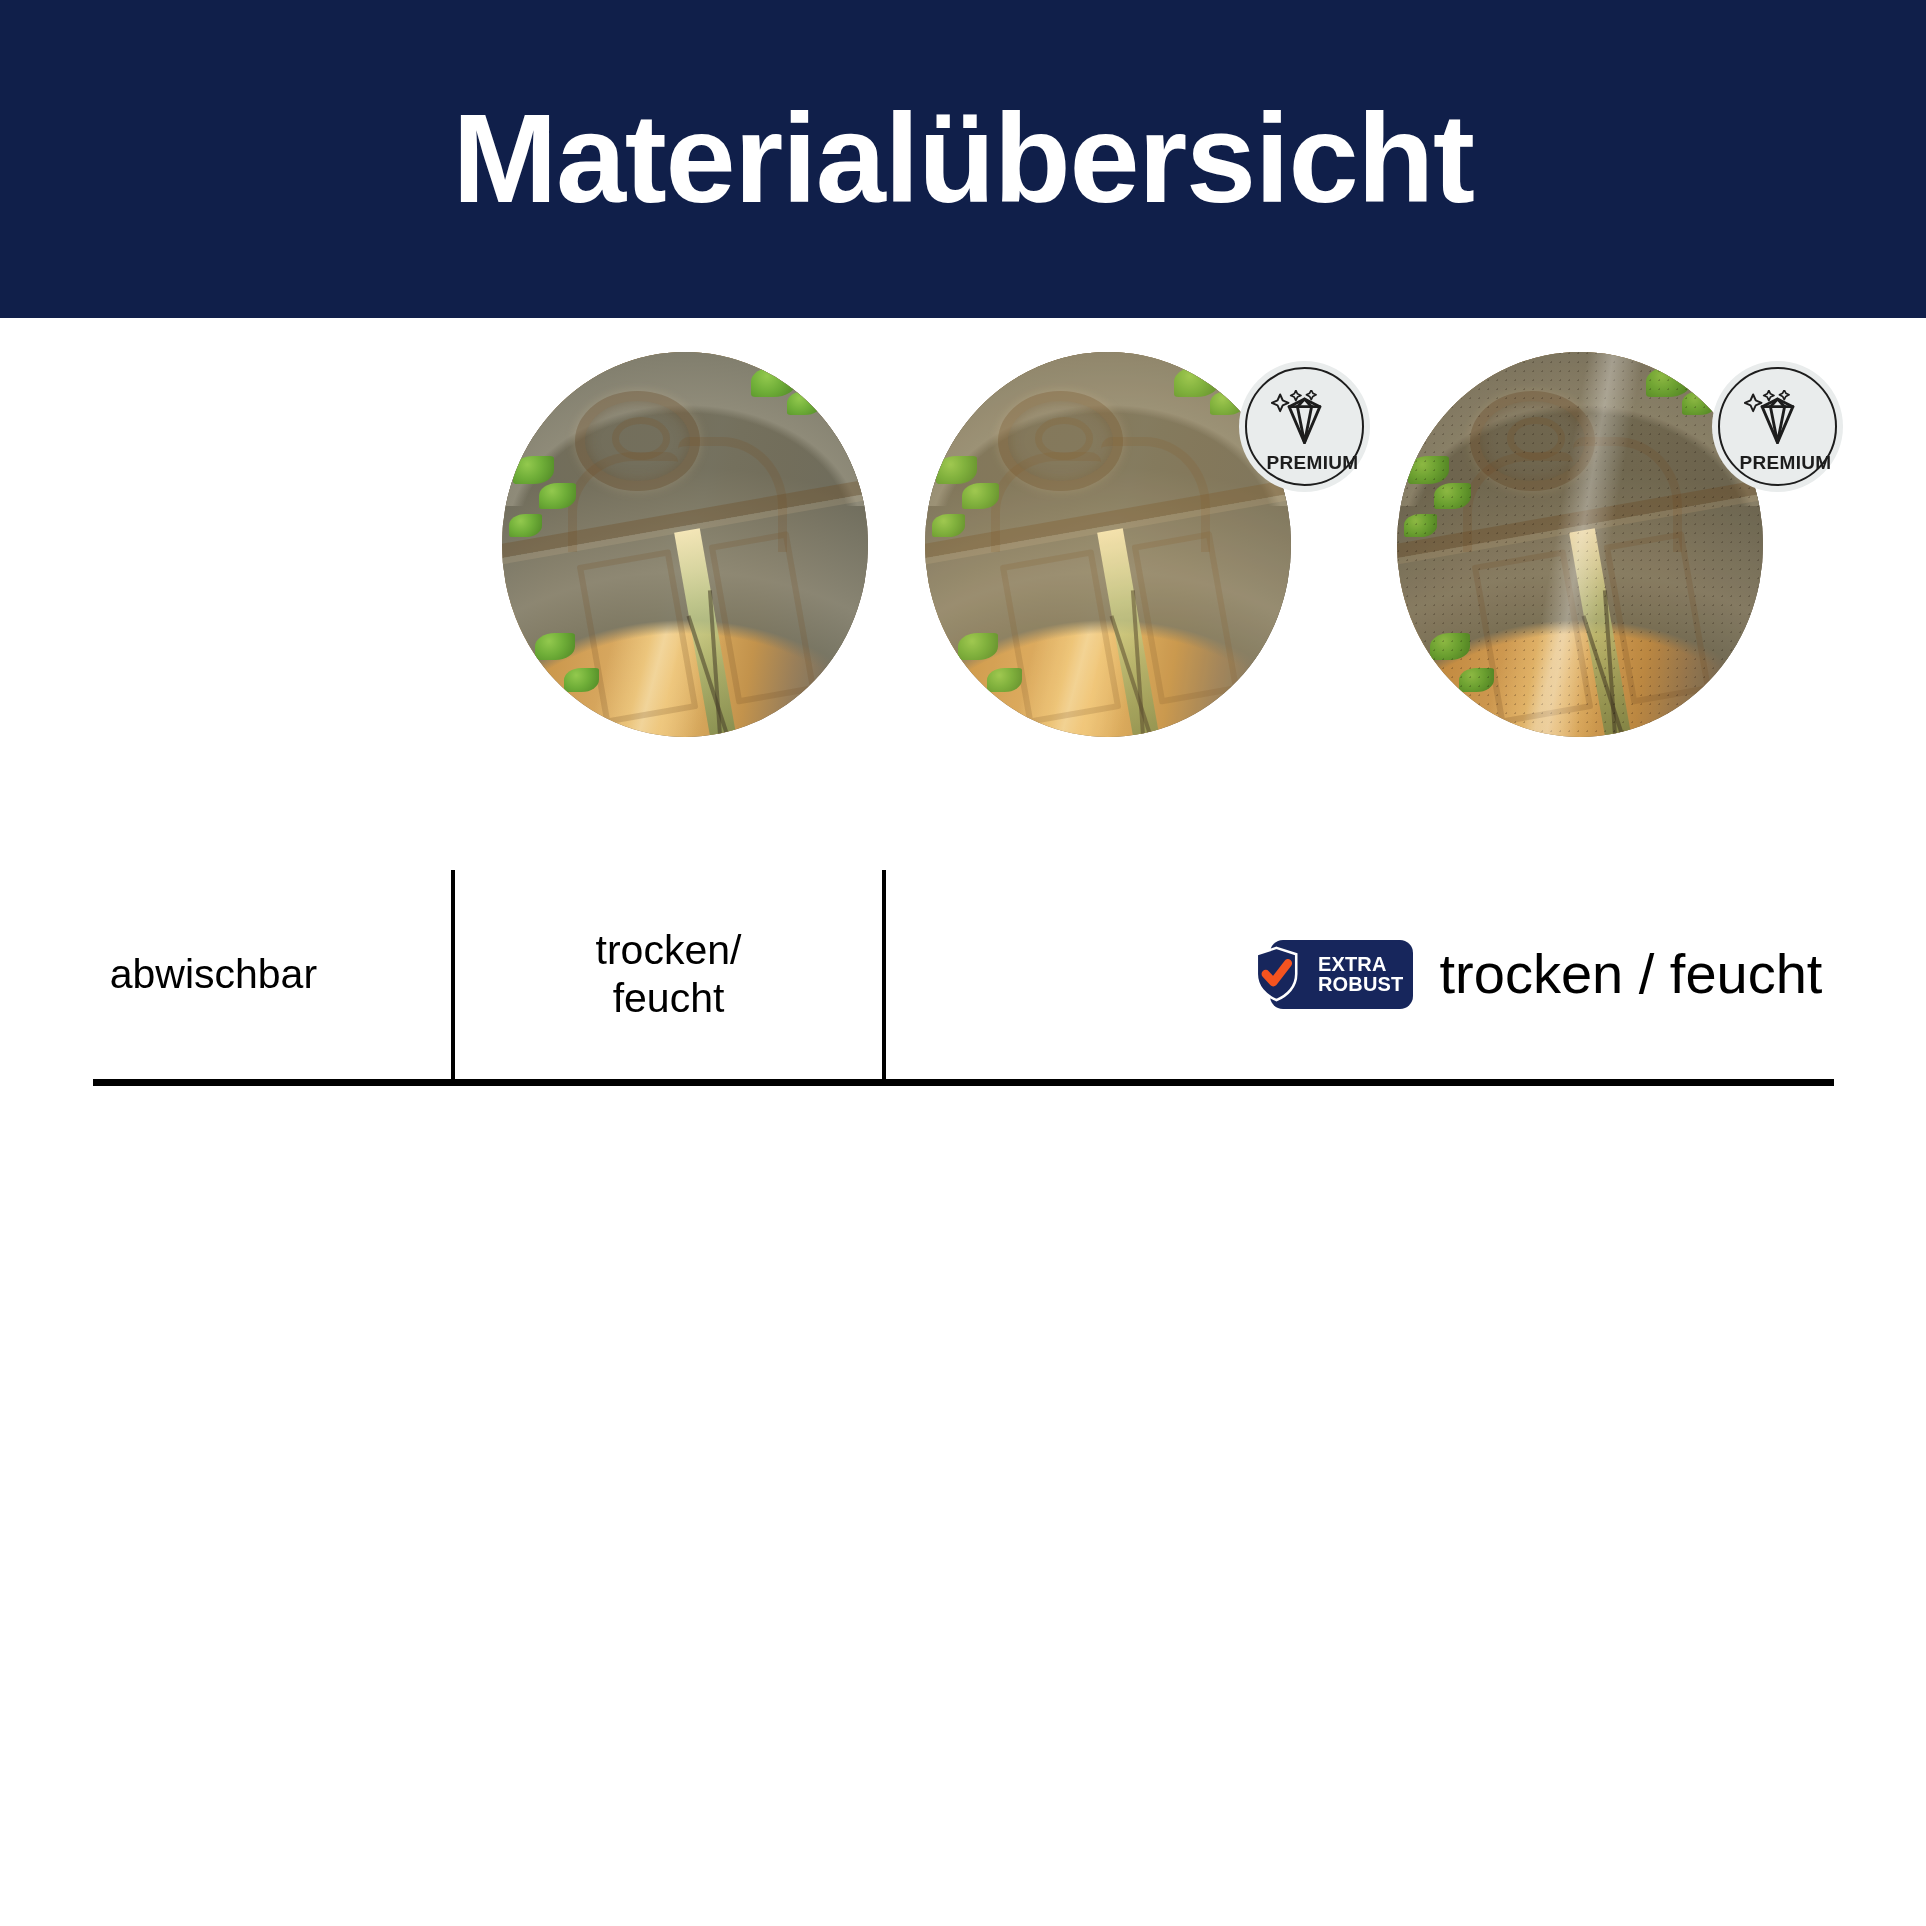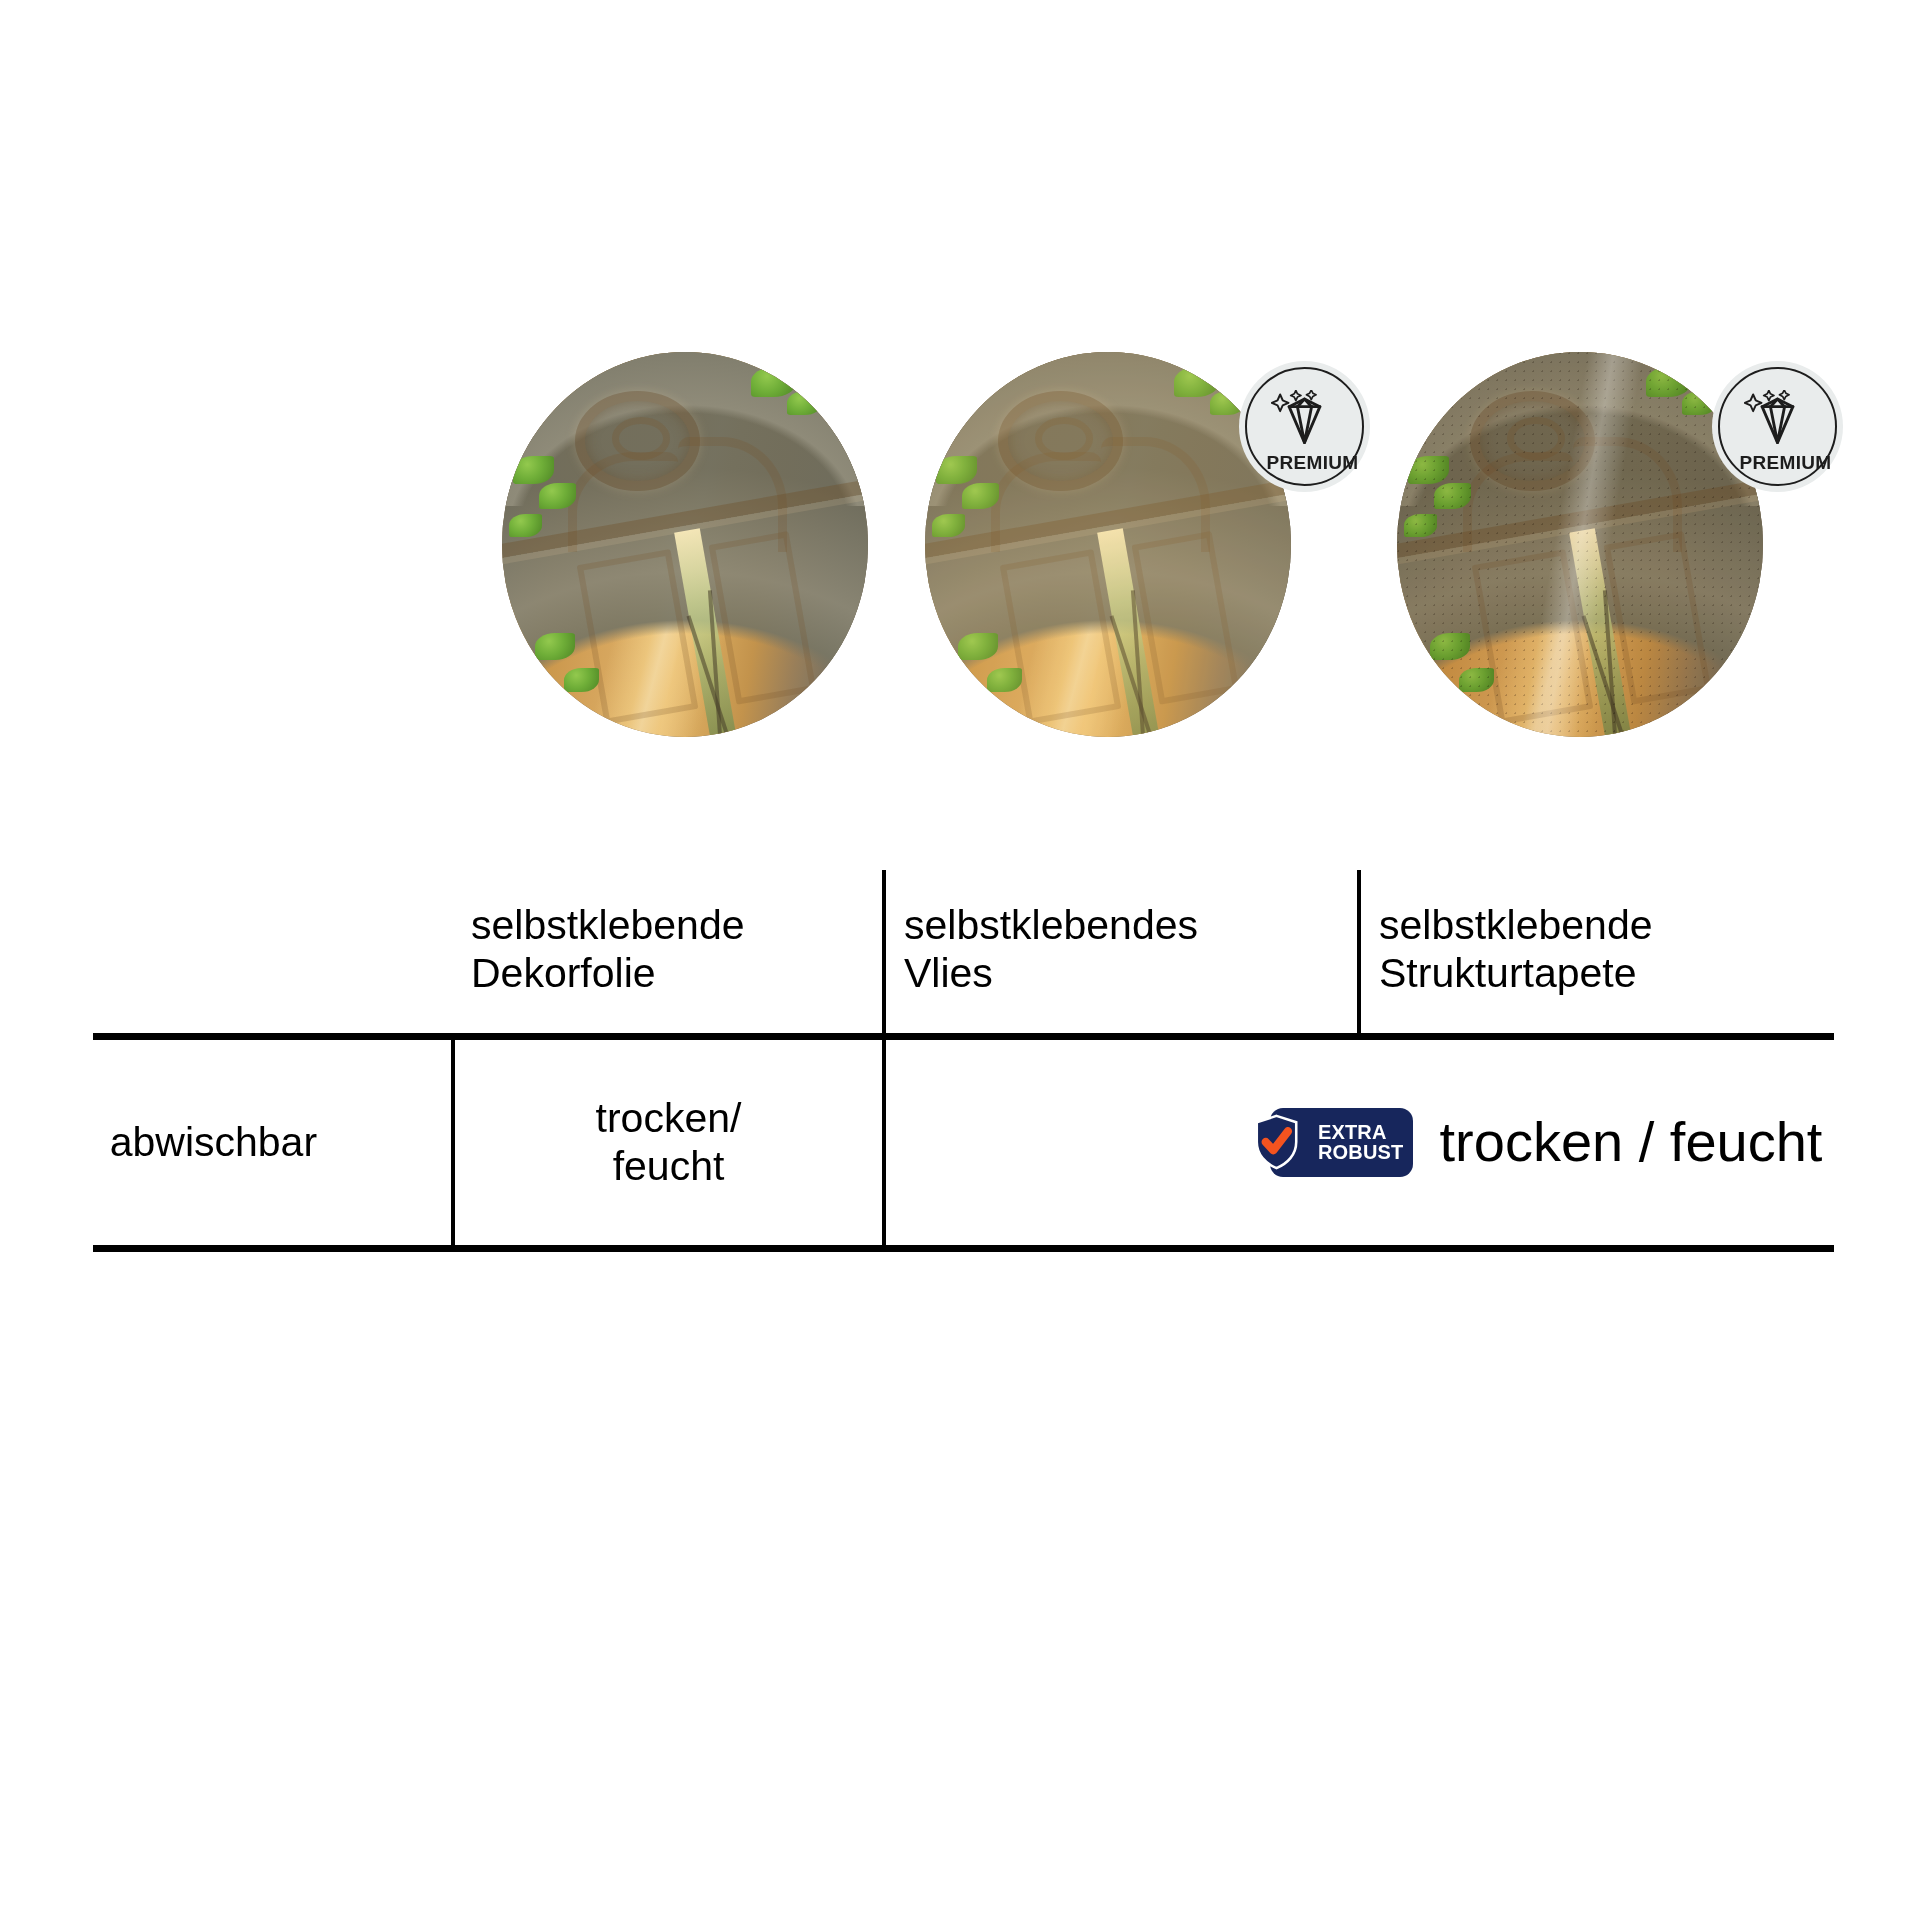--- a/index.html
+++ b/index.html
@@ -309,20 +309,23 @@
     color: #000;
     white-space: nowrap;
     font-family: "Liberation Sans", sans-serif;
   }
 </style>
 </head>
 <body>
 
 <div id="page">
 
+  <div class="header-band">
+    <div class="header-title">Materialübersicht</div>
+  </div>
 
   <div class="swatch swatch-1">
     <div class="circle-img">
       <div class="photo"></div>
       <div class="arch"></div>
       <div class="arch-top"></div>
       <div class="ornament"></div>
       <div class="ornament2"></div>
       <div class="ornament3"></div>
       <div class="ornament4"></div>
@@ -433,35 +436,20 @@
 
   <table class="mat-table">
     <colgroup>
       <col class="col-label">
         <col class="col-c1">
         <col class="col-c2">
         <col class="col-c3">
     </colgroup>
     <tbody>
 
-      <tr class="hdr-row">
-        <td class="hdr-blank hline-b"></td>
-        <td class="hdr-cell vsep-r hline-b">
-          <div>selbstklebende</div>
-          <div>Dekorfolie</div>
-        </td>
-        <td class="hdr-cell vsep-r hline-b">
-          <div>selbstklebendes</div>
-          <div>Vlies</div>
-        </td>
-        <td class="hdr-cell hline-b">
-          <div>selbstklebende</div>
-          <div>Strukturtapete</div>
-        </td>
-      </tr>
 
 
 
 
       <tr class="body-row last-row">
         <td class="row-label vsep-r hline-b">abwischbar</td>
         <td class="vsep-r hline-b">
           <div>trocken/</div>
           <div>feucht</div>
         </td>

